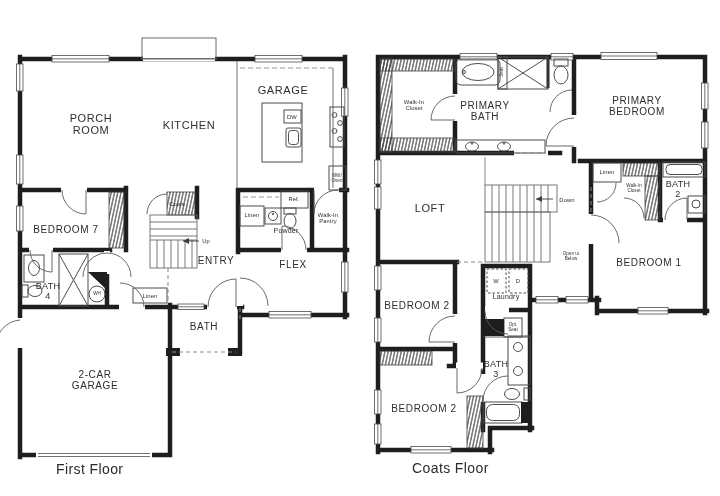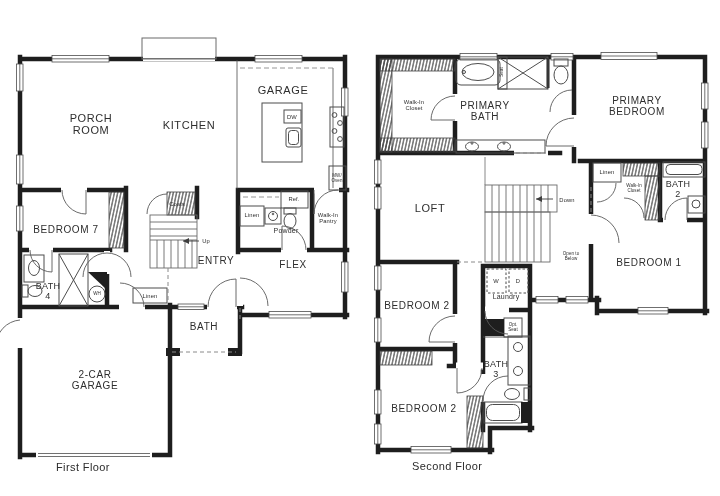--- a/index.html
+++ b/index.html
@@ -8,21 +8,21 @@
   #plan-svg{position:absolute;left:0;top:0;}
   .lbl{position:absolute;transform:translate(-50%,-50%);white-space:pre-line;text-align:center;
        color:#2e2e2e;line-height:1.12;letter-spacing:0.6px;pointer-events:none;}
   .s11{font-size:11px;}
   .s10{font-size:10px;}
   .s9{font-size:9px;letter-spacing:0.3px;}
   .s7{font-size:7px;letter-spacing:0.2px;}
   .ss{font-size:10px;transform:translate(-50%,-50%) scale(0.58);letter-spacing:0.2px;}
   .sxs{font-size:9px;transform:translate(-50%,-50%) scale(0.5);letter-spacing:0.1px;}
   .seat{font-size:9px;transform:translate(-50%,-50%) rotate(-90deg) scale(0.5);letter-spacing:0.1px;}
-  .caption{position:absolute;font-size:11px;color:#2b2b2b;letter-spacing:0.4px;padding-left:36px;}
+  .caption{position:absolute;font-size:14px;color:#2b2b2b;letter-spacing:0.4px;padding-left:36px;}
 </style>
 </head>
 <body>
 
 <div id="stage">
 
 <svg id="plan-svg" width="720" height="496" viewBox="0 0 720 496">
   <defs>
     <pattern id="hatch" patternUnits="userSpaceOnUse" width="3.2" height="7" patternTransform="rotate(12)">
       <line x1="1.6" y1="0" x2="1.6" y2="7" stroke="#3f3f3f" stroke-width="1.1"></line>
@@ -346,15 +346,15 @@
   <div class="lbl ss" style="left:607px;top:172px">Linen</div>
   <div class="lbl s10" style="left:417px;top:306px">BEDROOM 2</div>
   <div class="lbl s10" style="left:424px;top:409px">BEDROOM 2</div>
   <div class="lbl s9" style="left:496px;top:369px">BATH
 3</div>
   <div class="lbl s7" style="left:506px;top:297px">Laundry</div>
   <div class="lbl ss" style="left:496px;top:281px">W</div>
   <div class="lbl ss" style="left:518px;top:281px">D</div>
   <div class="lbl sxs" style="left:513px;top:327px">Opt.
 Seat</div>
-  <div class="caption" style="left:376px;top:460px">Second Floor</div>
+  <div class="caption" style="left:376px;top:460px">Coats Floor</div>
 
 </div>
 
 </body></html>

